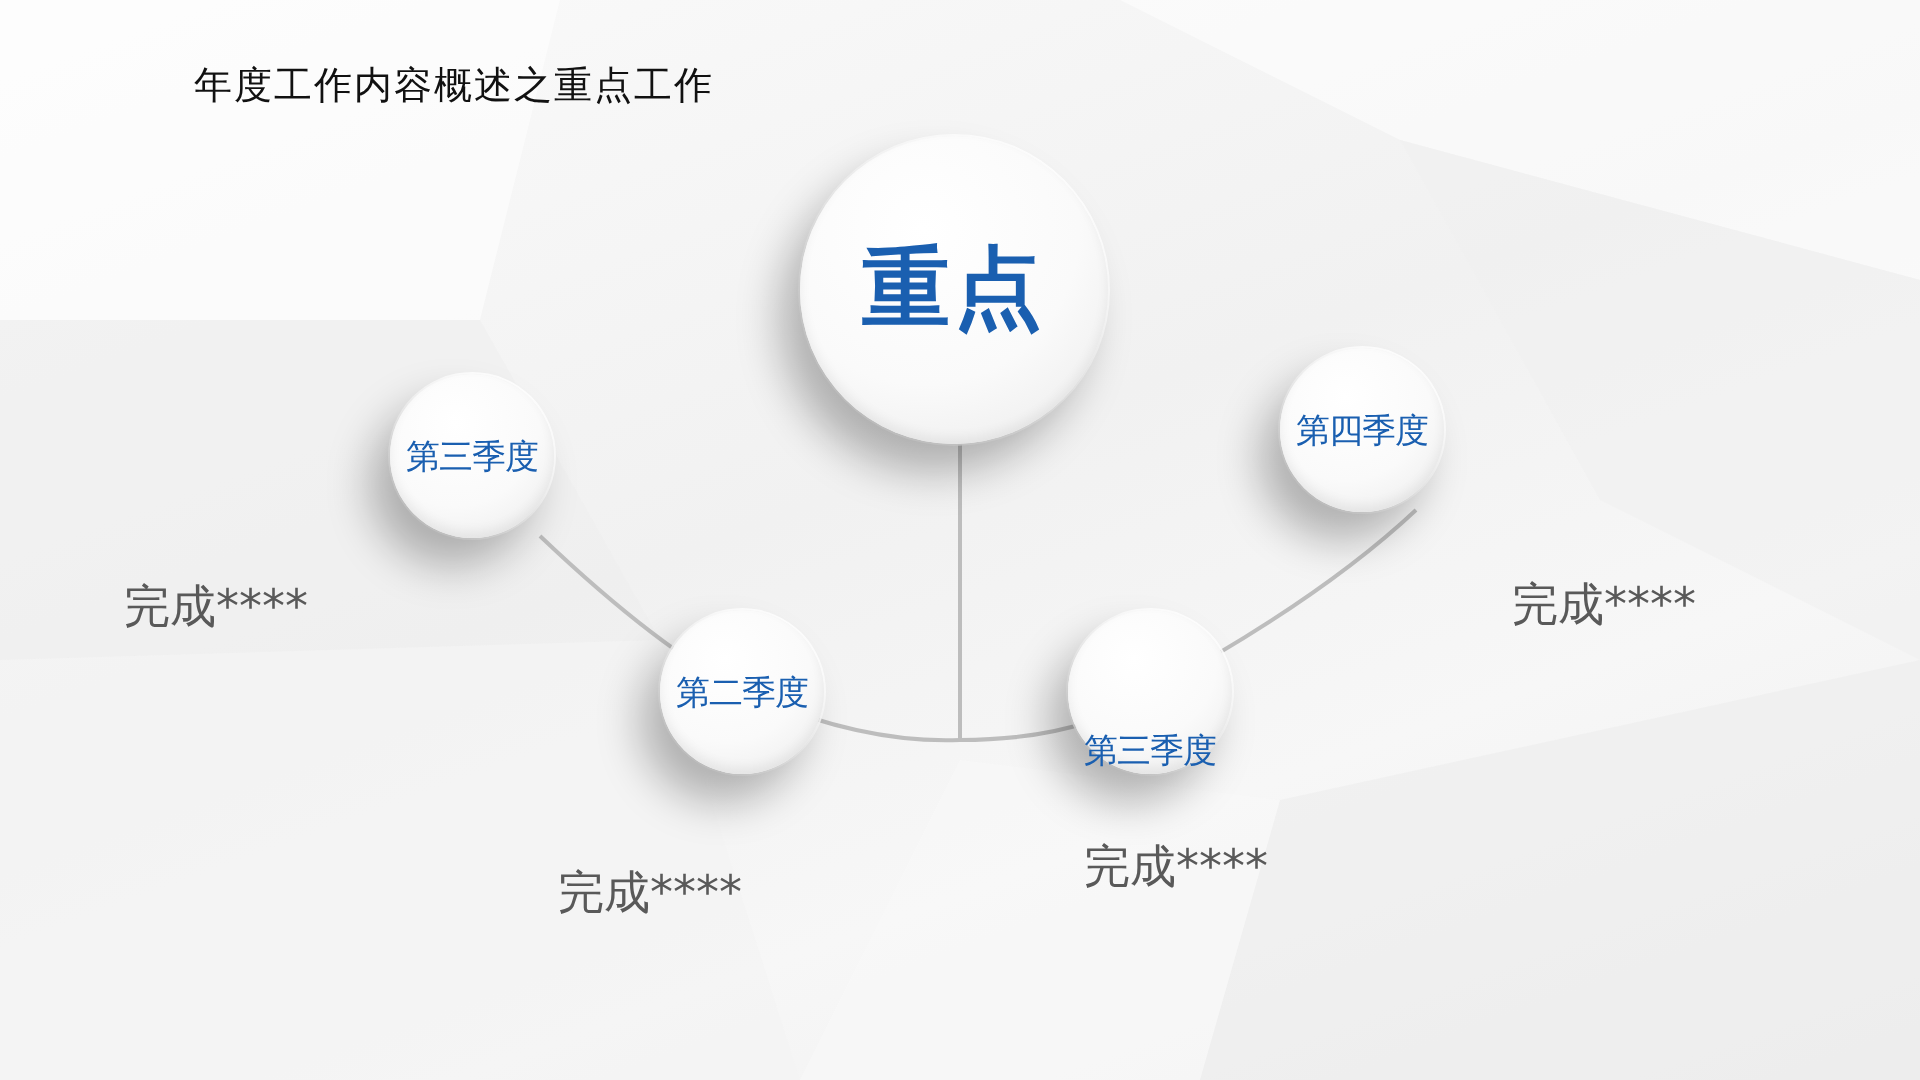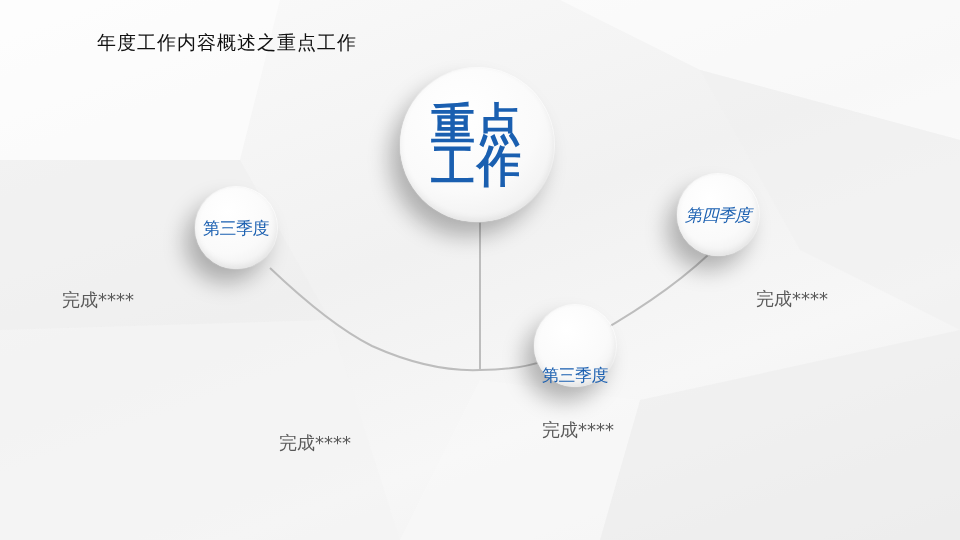--- a/index.html
+++ b/index.html
@@ -16,22 +16,22 @@
             box-shadow: -10px 14px 22px rgba(0,0,0,0.28), inset 0 -3px 6px rgba(0,0,0,0.06), 0 0 0 1px rgba(255,255,255,0.9);
             display: flex; align-items: center; justify-content: center; text-align: center; }
   .circle .label { color: #1a5fb0; white-space: nowrap; font-family: "DejaVu Sans", sans-serif; }
   .main { left: 400px; top: 68px; width: 154px; height: 154px; }
   .main .label { font-size: 44px; line-height: 42px; letter-spacing: 2px; font-weight: bold; }
   .q { width: 82px; height: 82px; }
   .q .label { font-size: 17px; letter-spacing: -0.5px; }
   .q1 { left: 195px; top: 187px; }
   .q2 { left: 330px; top: 305px; }
   .q3 { left: 534px; top: 305px; align-items: flex-end; }
-  .q4 { left: 677px; top: 174px; font-style: italic; }
-  .note { position: absolute; font-size: 18px; color: #595959; white-space: nowrap; text-align: center; }
+  .q4 { left: 640px; top: 174px; }
+  .note { position: absolute; font-size: 23px; color: #595959; white-space: nowrap; text-align: center; }
   .n1 { left: 62px; top: 288px; }
   .n2 { left: 279px; top: 431px; }
   .n3 { left: 542px; top: 418px; }
   .n4 { left: 756px; top: 287px; }
 </style>
 </head>
 <body>
 
 <div class="slide">
 
@@ -48,26 +48,28 @@
   <div class="title">年度工作内容概述之重点工作</div>
 
   <svg class="connectors" width="960" height="540" viewBox="0 0 960 540">
     <path d="M 270 268 Q 330 325 372 346 Q 430 372 480 370 Q 540 370 575 346 Q 660 300 708 255" fill="none" stroke="#bdbdbd" stroke-width="2"></path>
     <line x1="480" y1="222" x2="480" y2="370" stroke="#bdbdbd" stroke-width="2"></line>
   </svg>
 
   <div class="circle main">
     <div class="label">
       <div>重点</div>
-      <div>工作</div>
     </div>
   </div>
 
   <div class="circle q q1">
     <span class="label">第三季度</span>
+  </div>
+  <div class="circle q q2">
+    <span class="label">第二季度</span>
   </div>
   <div class="circle q q3">
     <span class="label">第三季度</span>
   </div>
   <div class="circle q q4">
     <span class="label">第四季度</span>
   </div>
 
   <div class="note n1">完成****</div>
   <div class="note n2">完成****</div>

